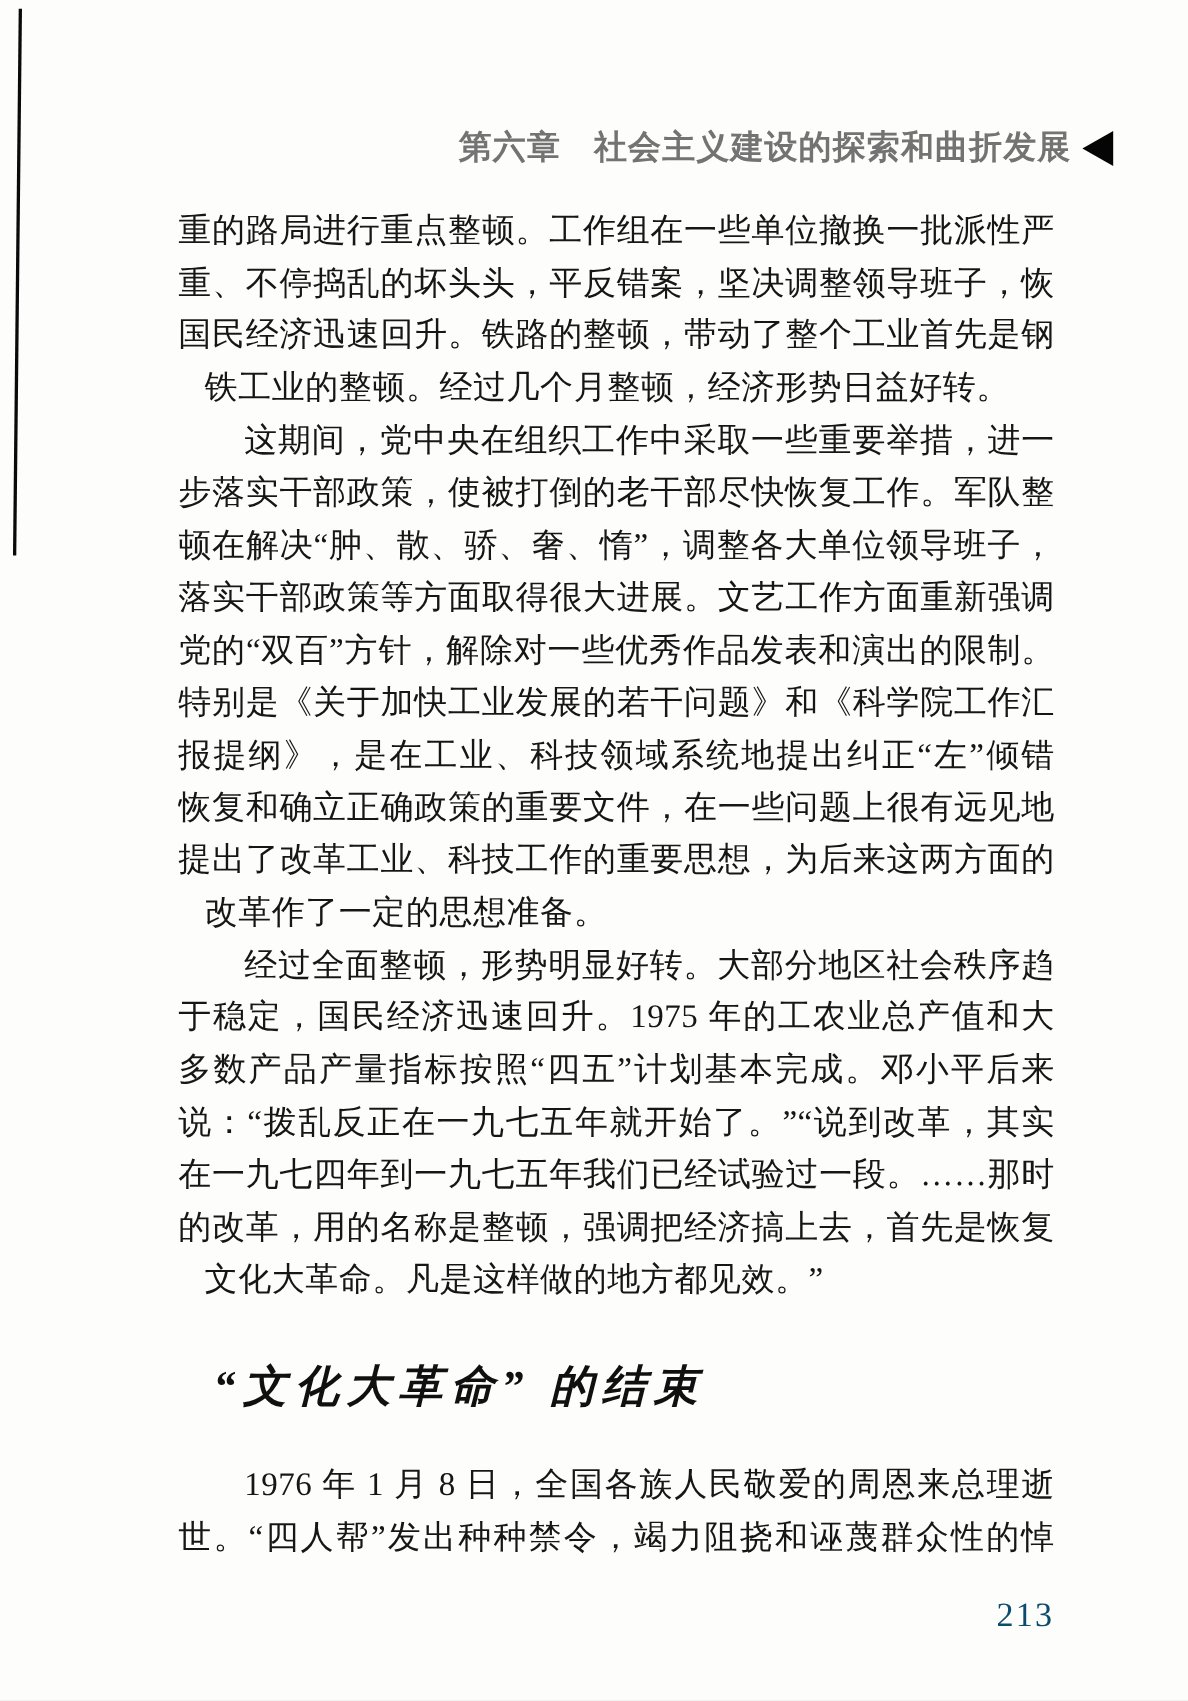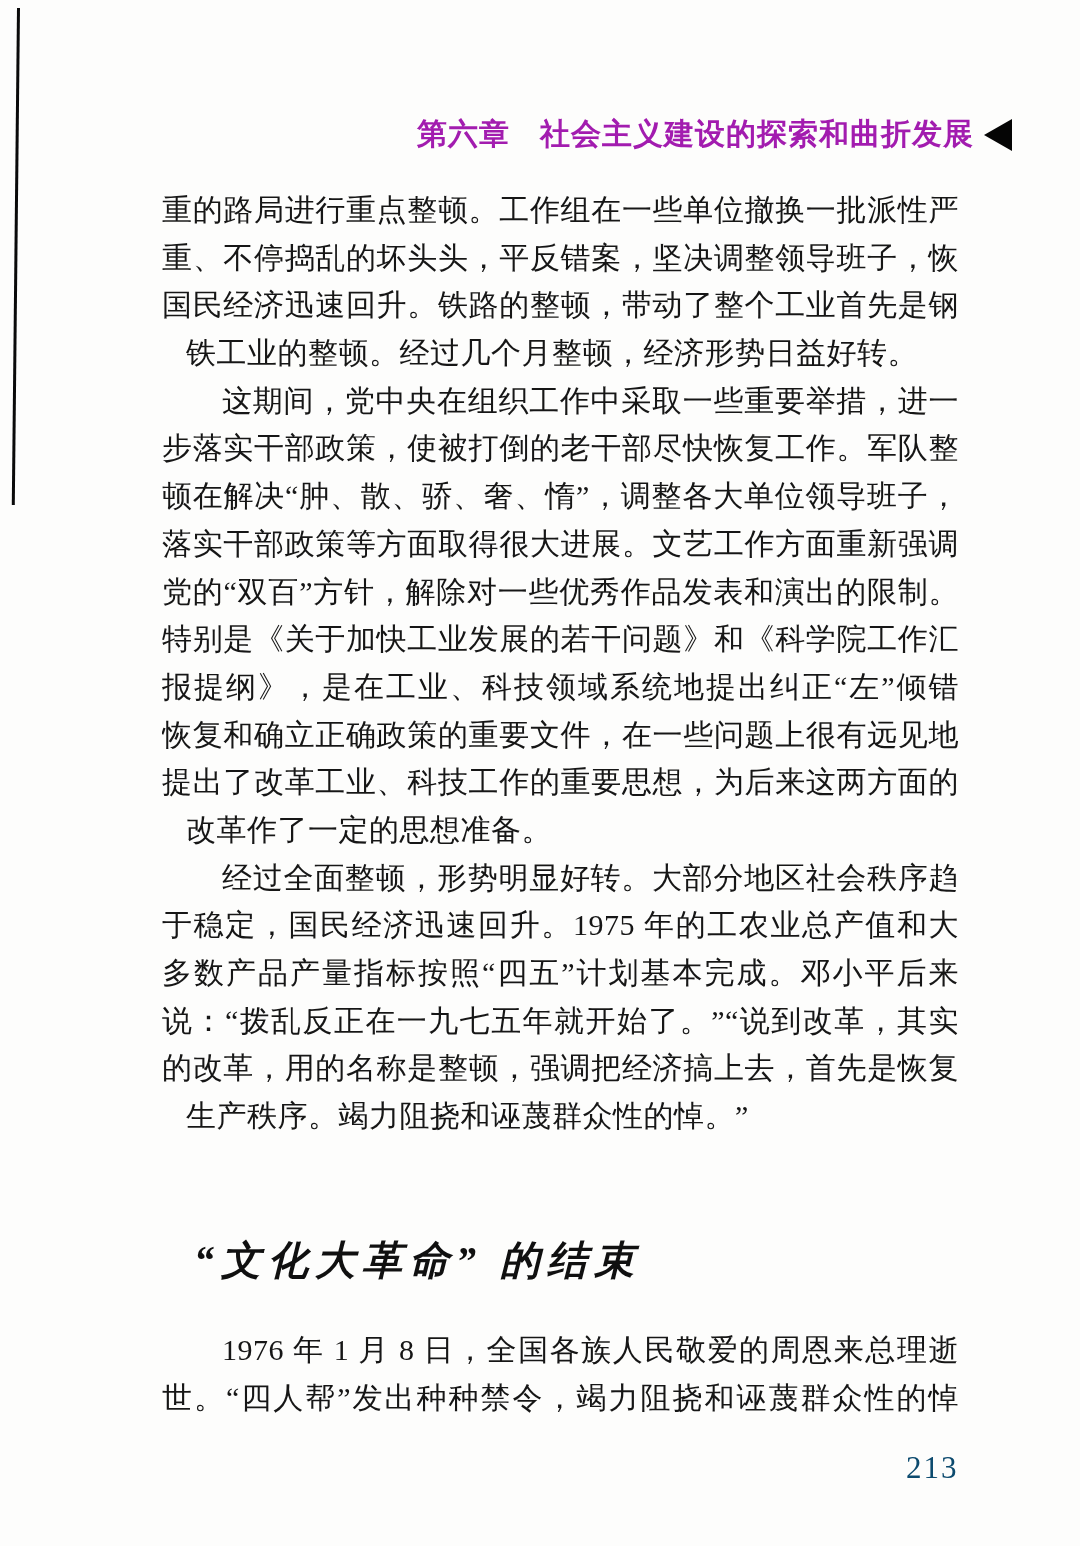--- a/index.html
+++ b/index.html
@@ -31,21 +31,21 @@
   .running-header {
     position: absolute;
     top: 114px;
     right: 68px;
     display: flex;
     align-items: center;
     font-family: Liberation Sans, sans-serif;
     font-weight: bold;
     font-size: 30px;
     letter-spacing: 1px;
-    color: #a21caf;
+    color: #737373;
     white-space: nowrap;
     justify-content: flex-end;
   }
   .running-header .chapter {
     margin-right: 30px;
   }
   .tri-left {
     width: 0;
     height: 0;
     border-top: 16px solid transparent;
@@ -127,22 +127,23 @@
     <div class="ln">特别是《关于加快工业发展的若干问题》和《科学院工作汇</div>
     <div class="ln">报提纲》，是在工业、科技领域系统地提出纠正“左”倾错误、</div>
     <div class="ln">恢复和确立正确政策的重要文件，在一些问题上很有远见地</div>
     <div class="ln">提出了改革工业、科技工作的重要思想，为后来这两方面的</div>
     <div class="ln end">改革作了一定的思想准备。</div>
 
     <div class="ln ind">经过全面整顿，形势明显好转。大部分地区社会秩序趋</div>
     <div class="ln">于稳定，国民经济迅速回升。1975 年的工农业总产值和大</div>
     <div class="ln">多数产品产量指标按照“四五”计划基本完成。邓小平后来</div>
     <div class="ln">说：“拨乱反正在一九七五年就开始了。”“说到改革，其实</div>
+    <div class="ln">在一九七四年到一九七五年我们已经试验过一段。……那时</div>
     <div class="ln">的改革，用的名称是整顿，强调把经济搞上去，首先是恢复</div>
-    <div class="ln end">生产秩序。竭力阻挠和诬蔑群众性的悼。”</div>
+    <div class="ln end">文化大革命。凡是这样做的地方都见效。”</div>
   </div>
 
   <div class="section-heading">“文化大革命” 的结束</div>
 
   <div class="textblock" id="textblock-after">
 
     <div class="ln ind">1976 年 1 月 8 日，全国各族人民敬爱的周恩来总理逝</div>
     <div class="ln">世。“四人帮”发出种种禁令，竭力阻挠和诬蔑群众性的悼</div>
   </div>
 

